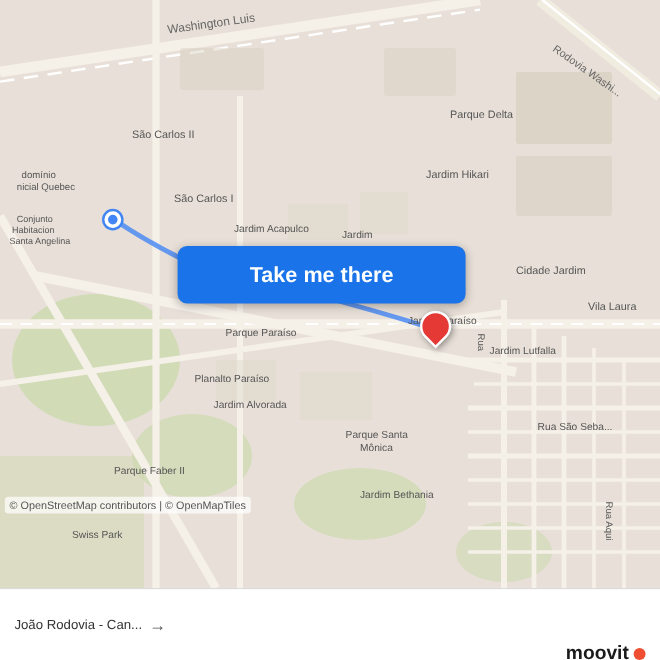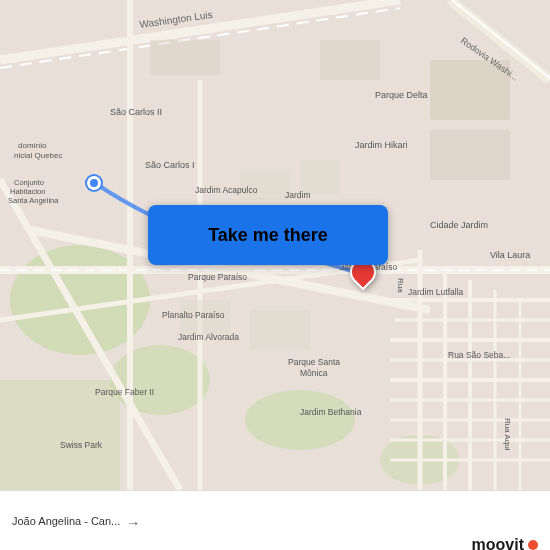--- a/index.html
+++ b/index.html
@@ -26,25 +26,25 @@
       top: 0; left: 0;
       width: 100%; height: 100%;
     }
 
     
     #take-me-there-btn {
       position: absolute;
       top: 205px;
       left: 148px;
       width: 240px;
-      height: 60px;
+      height: 48px;
       background: #1a73e8;
       border: none;
       border-radius: 8px;
-      color: #000000;
+      color: #ffffff;
       font-size: 18px;
       font-weight: 600;
       cursor: pointer;
       z-index: 10;
       display: flex;
       align-items: center;
       justify-content: center;
       box-shadow: 0 2px 8px rgba(0,0,0,0.3);
     }
 
@@ -260,24 +260,25 @@
 
     <text x="505" y="418" font-size="8" fill="#555" font-family="Arial" transform="rotate(90,505,418)">Rua Aqui</text>
   </svg>
 
   <div class="blue-dot" style="top:176px; left:87px;"></div>
 
   <div class="red-pin" style="top:259px; left:350px;"></div>
 
   <button id="take-me-there-btn">Take me there</button>
 
+  <div class="attribution">© OpenStreetMap contributors | © OpenMapTiles</div>
 </div>
 
 <div id="bottom-bar">
   <div class="route-info">
-    <span class="route-text">João Angelina - Can...</span>
+    <span class="route-text">João Rodovia - Can...</span>
     <span class="route-arrow">→</span>
   </div>
   <div class="moovit-logo">
     <span class="moovit-text">moovit</span>
     <div class="moovit-dot"></div>
   </div>
 </div>
 
 </body></html>

